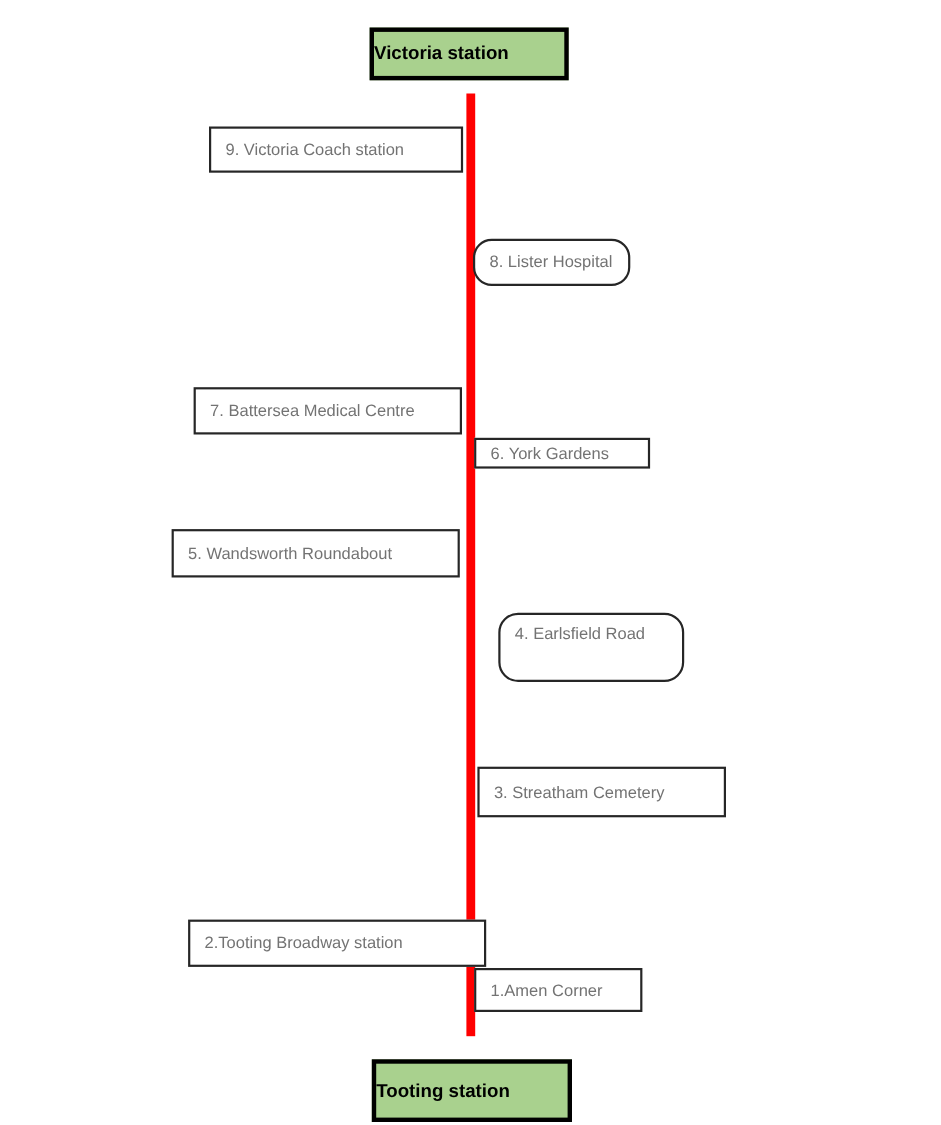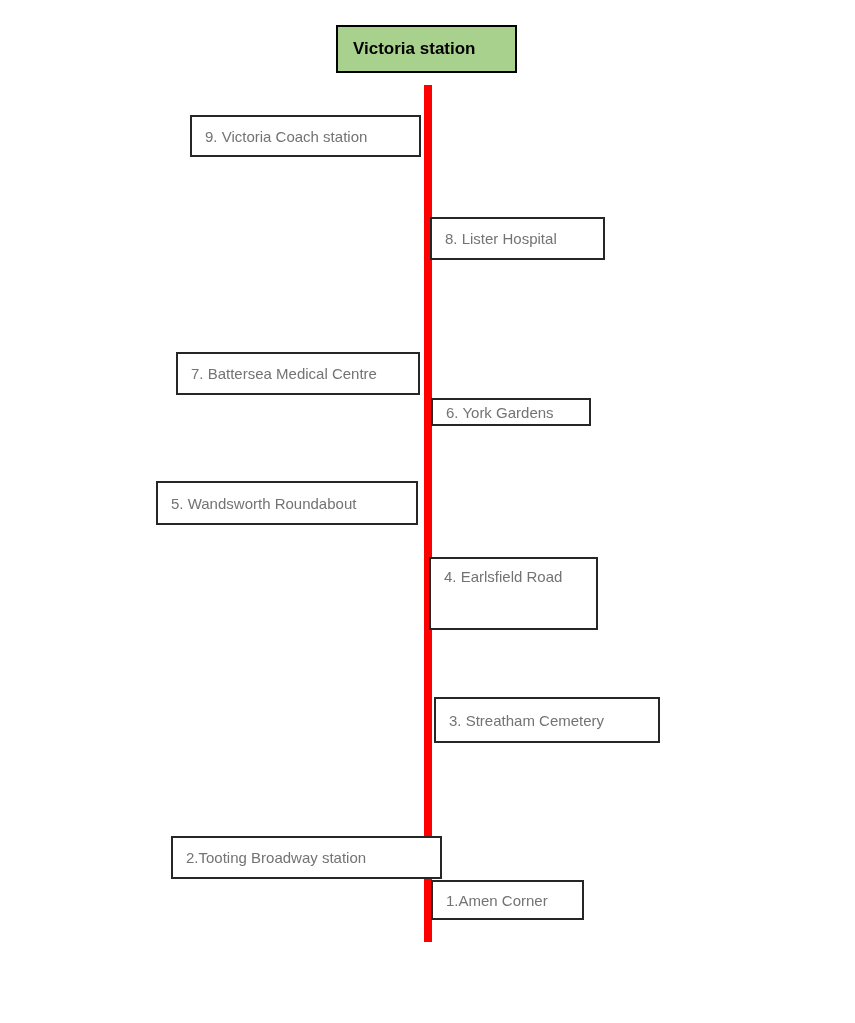--- a/index.html
+++ b/index.html
@@ -20,49 +20,49 @@
     left: 424px;
     top: 85px;
     width: 8px;
     height: 857px;
     background: var(--line-color, #ff0000);
   }
   .terminal {
     position: absolute;
     box-sizing: border-box;
     background: var(--terminal-fill, #a9d18e);
-    border: 2px solid #000000;
+    border: 4px solid #000000;
     display: flex;
     align-items: center;
-    padding-left: 15px;
+    padding-left: 0;
     font-weight: bold;
     font-size: 17px;
     color: #000000;
     white-space: nowrap;
   }
   .terminal.top    { left: 336px; top: 25px;  width: 181px; height: 48px; }
   .terminal.bottom { left: 338px; top: 963px; width: 182px; height: 57px; }
   .stop {
     position: absolute;
     box-sizing: border-box;
     background: #ffffff;
     border: 2px solid var(--box-border, #262626);
     display: flex;
     align-items: center;
     padding-left: 13px;
     font-size: 15px;
     color: #737373;
     white-space: nowrap;
   }
   .s9 { left: 190px; top: 115px; width: 231px; height: 42px; }
-  .s8 { left: 430px; top: 217px; width: 175px; height: 43px; }
+  .s8 { left: 430px; top: 217px; width: 143px; height: 43px; border-radius: 17px; }
   .s7 { left: 176px; top: 352px; width: 244px; height: 43px; }
   .s6 { left: 431px; top: 398px; width: 160px; height: 28px; }
   .s5 { left: 156px; top: 481px; width: 262px; height: 44px; }
-  .s4 { left: 429px; top: 557px; width: 169px; height: 73px; align-items: flex-start; padding-top: 9px; }
+  .s4 { left: 453px; top: 557px; width: 169px; height: 63px; align-items: flex-start; padding-top: 9px; border-radius: 18px; }
   .s3 { left: 434px; top: 697px; width: 226px; height: 46px; }
   .s2 { left: 171px; top: 836px; width: 271px; height: 43px; }
   .s1 { left: 431px; top: 880px; width: 153px; height: 40px; }
 </style>
 </head>
 <body>
 
 <div class="canvas">
 
   <div class="route-line"></div>
@@ -80,14 +80,15 @@
   <div class="stop s5">5. Wandsworth Roundabout</div>
 
   <div class="stop s4">4. Earlsfield Road</div>
 
   <div class="stop s3">3. Streatham Cemetery</div>
 
   <div class="stop s2">2.Tooting Broadway station</div>
 
   <div class="stop s1">1.Amen Corner</div>
 
+  <div class="terminal bottom">Tooting station</div>
 
 </div>
 
 </body></html>

